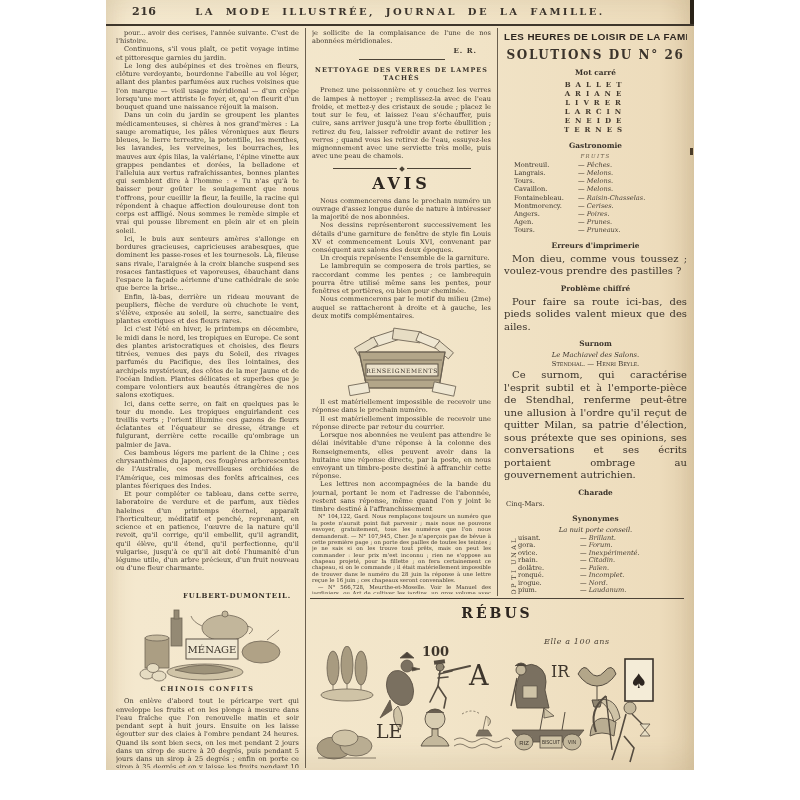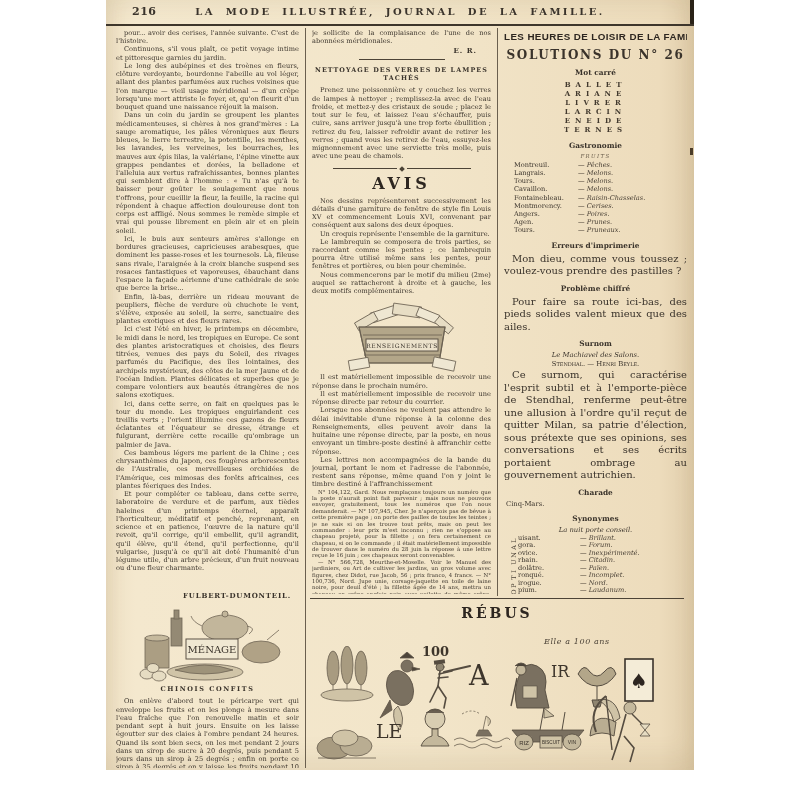--- a/index.html
+++ b/index.html
@@ -131,20 +131,21 @@
     <p class="para">Prenez une poissonnière et y couchez les verres de lampes à nettoyer ; remplissez-la avec de l'eau froide, et mettez-y des cristaux de soude ; placez le tout sur le feu, et laissez l'eau s'échauffer, puis cuire, sans arriver jusqu'à une trop forte ébullition ; retirez du feu, laisser refroidir avant de retirer les verres ; quand vous les retirez de l'eau, essuyez-les mignonnement avec une serviette très molle, puis avec une peau de chamois.</p>
 
     <div class="ornament">
       <span class="bar"></span>
         <span class="dia"></span>
         <span class="bar"></span>
     </div>
 
     <div class="avis-title">AVIS</div>
     <div>
+        <p class="para">Nous commencerons dans le prochain numéro un ouvrage d'assez longue durée de nature à intéresser la majorité de nos abonnées.</p>
         <p class="para">Nos dessins représenteront successivement les détails d'une garniture de fenêtre de style fin Louis XV et commencement Louis XVI, convenant par conséquent aux salons des deux époques.</p>
         <p class="para">Un croquis représente l'ensemble de la garniture.</p>
         <p class="para">Le lambrequin se composera de trois parties, se raccordant comme les pentes ; ce lambrequin pourra être utilisé même sans les pentes, pour fenêtres et portières, ou bien pour cheminée.</p>
         <p class="para">Nous commencerons par le motif du milieu (2me) auquel se rattacheront à droite et à gauche, les deux motifs complémentaires.</p>
       </div>
 
     <svg class="engraving" width="122" height="72" viewBox="0 0 122 72">
       <g stroke="#6a6051" stroke-width="0.8">
         <rect x="30" y="8" width="26" height="10" fill="#efe7d2" transform="rotate(-18 43 13)"></rect>
         <rect x="52" y="4" width="28" height="11" fill="#e7ddc4" transform="rotate(8 66 9)"></rect>

